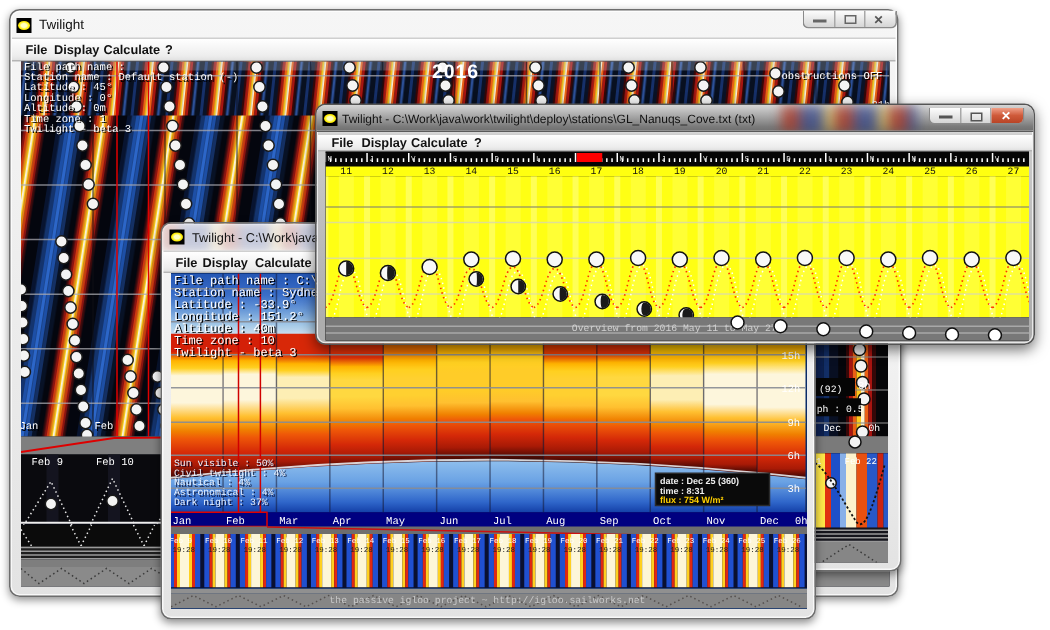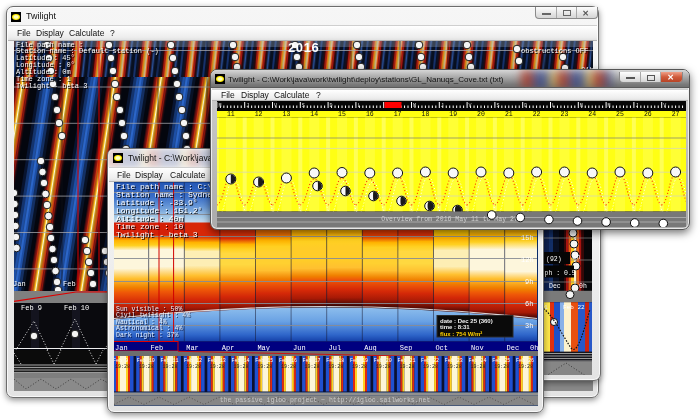--- a/index.html
+++ b/index.html
@@ -6,21 +6,21 @@
 *{box-sizing:border-box;}
 body{font-family:"Liberation Sans",sans-serif;position:relative;}
 .win{position:absolute;border-radius:7px;border:1px solid #6d6d6d;
  background:linear-gradient(#f6f6f6,#e3e3e3);
  box-shadow:0 2px 6px rgba(0,0,0,.45), inset 0 0 0 1px rgba(255,255,255,.75);}
 .tbar{position:absolute;left:0;right:0;top:0;overflow:hidden;border-radius:6px 6px 0 0;}
 .ticon{position:absolute;width:10px;height:10px;background:#000;}
 .ticon i{position:absolute;left:1px;right:1px;top:2px;bottom:2px;background:radial-gradient(ellipse at 50% 50%,#ffffc0 0 30%,#ffee00 60%,#caa900 100%);border-radius:50%;}
 .ttxt{position:absolute;font-size:9px;color:#111;white-space:nowrap;}
 .menu{position:absolute;left:1px;right:1px;background:linear-gradient(#ffffff,#ededed 80%,#e2e2e2);border-bottom:1px solid #b5b5b5;border-top:1px solid #cfcfcf;}
-.menu span{font-weight:normal;font-size:8.5px;color:#111;position:absolute;top:50%;transform:translateY(-50%);white-space:nowrap;text-align:right;}
+.menu span{font-weight:bold;font-size:8.5px;color:#111;position:absolute;top:50%;transform:translateY(-50%);white-space:nowrap;text-align:right;}
 .btns{position:absolute;display:flex;border:1px solid #8a8a8a;border-top:none;border-radius:0 0 4px 4px;overflow:hidden;background:linear-gradient(#fdfdfd,#d5d5d5);}
 .btns b{display:block;border-right:1px solid #a8a8a8;position:relative;}
 .btns b:last-child{border-right:none;}
 .btns b.red{background:linear-gradient(#f0a088,#cf5a3a 50%,#b84426);}
 svg text{font-family:"Liberation Mono",monospace;}
 </style>
 </head>
 <body>
 
 <div class="win" id="w1" style="left:6px;top:6px;width:593px;height:392px;">

